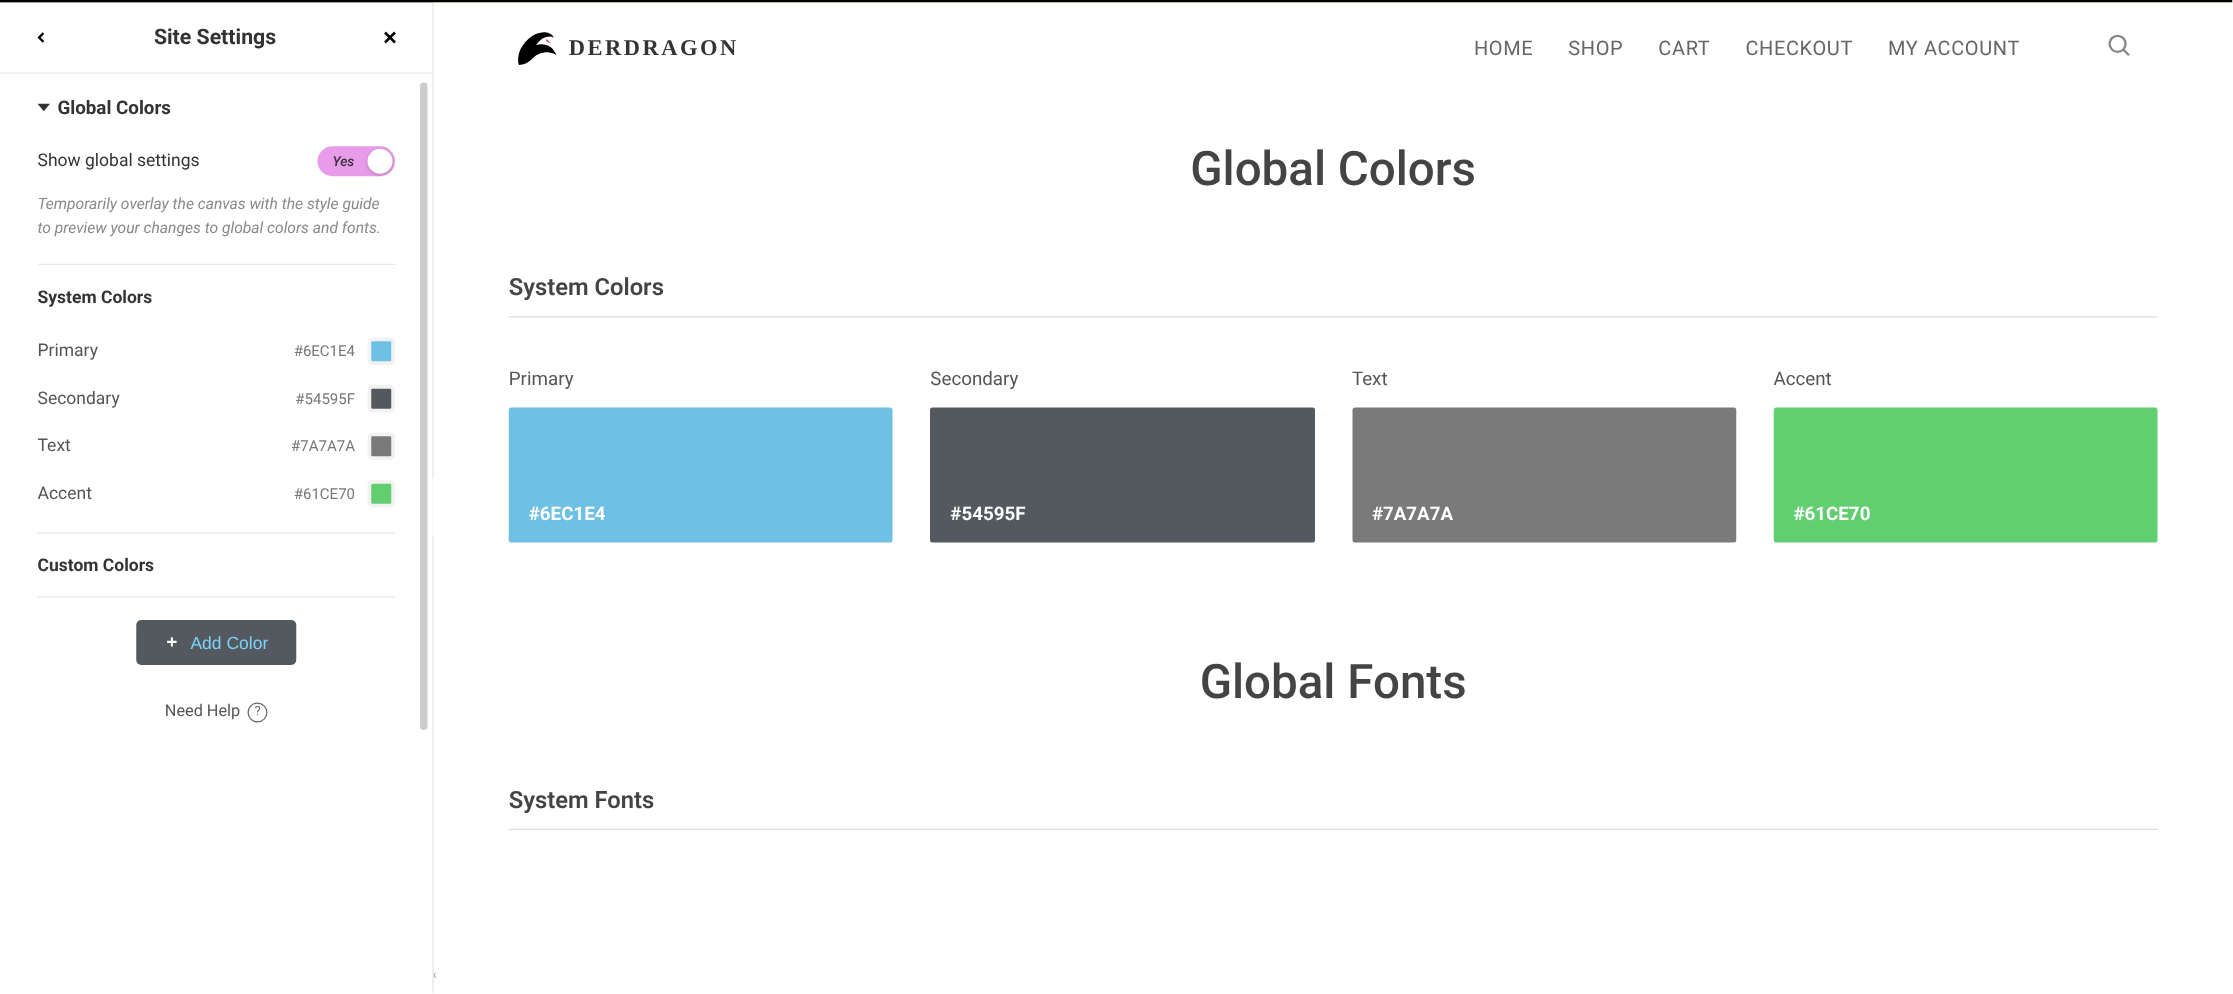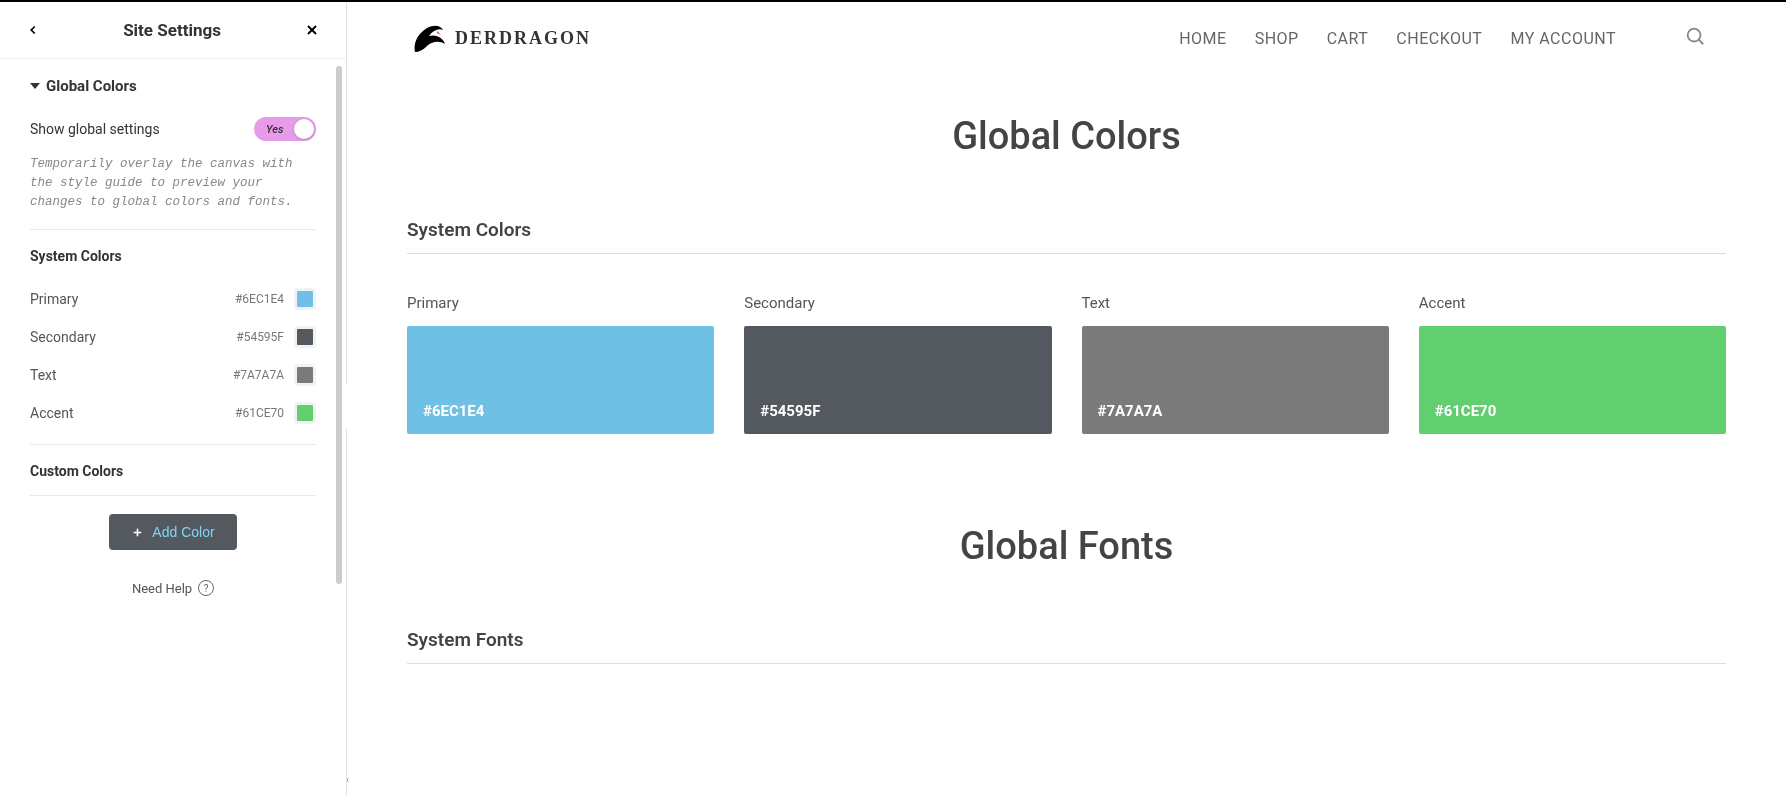--- a/index.html
+++ b/index.html
@@ -18,21 +18,21 @@
     .section-toggle { display: flex; align-items: center; gap: 6px; margin-bottom: 22px; cursor: pointer; }
     .section-toggle-label { font-weight: 700; font-size: 15px; color: #333; }
     
     .setting-row { display: flex; align-items: center; justify-content: space-between; margin-bottom: 14px; }
     .setting-label { font-size: 14px; color: #333; }
     
     .toggle { position: relative; width: 62px; height: 24px; background: #e79be8; border-radius: 13px; cursor: pointer; display: flex; align-items: center; }
     .toggle-text { font-size: 11px; color: #333; margin-left: 12px; font-weight: 500; font-style: italic; }
     .toggle-knob { position: absolute; right: 2px; width: 20px; height: 20px; background: #fff; border-radius: 50%; box-shadow: 0 1px 3px rgba(0,0,0,0.2); }
     
-    .help-text { font-size: 12.5px; color: #888; font-style: italic; line-height: 1.5; margin-bottom: 18px; font-family: Liberation Mono, monospace; }
+    .help-text { font-size: 12.5px; color: #888; font-style: italic; line-height: 1.5; margin-bottom: 18px; }
     
     .divider { border: none; border-top: 1px solid #e8e8e8; margin: 0 0 18px 0; }
     
     .subsection-title { font-size: 14px; font-weight: 700; color: #333; margin-bottom: 16px; }
     
     .color-row { display: flex; align-items: center; justify-content: space-between; padding: 8px 0; }
     .color-name { font-size: 14px; color: #555; }
     .color-right { display: flex; align-items: center; gap: 10px; }
     .color-code { font-size: 12px; color: #777; }
     .swatch { width: 22px; height: 22px; border-radius: 4px; border: 3px solid #f2f2f2; cursor: pointer; }

